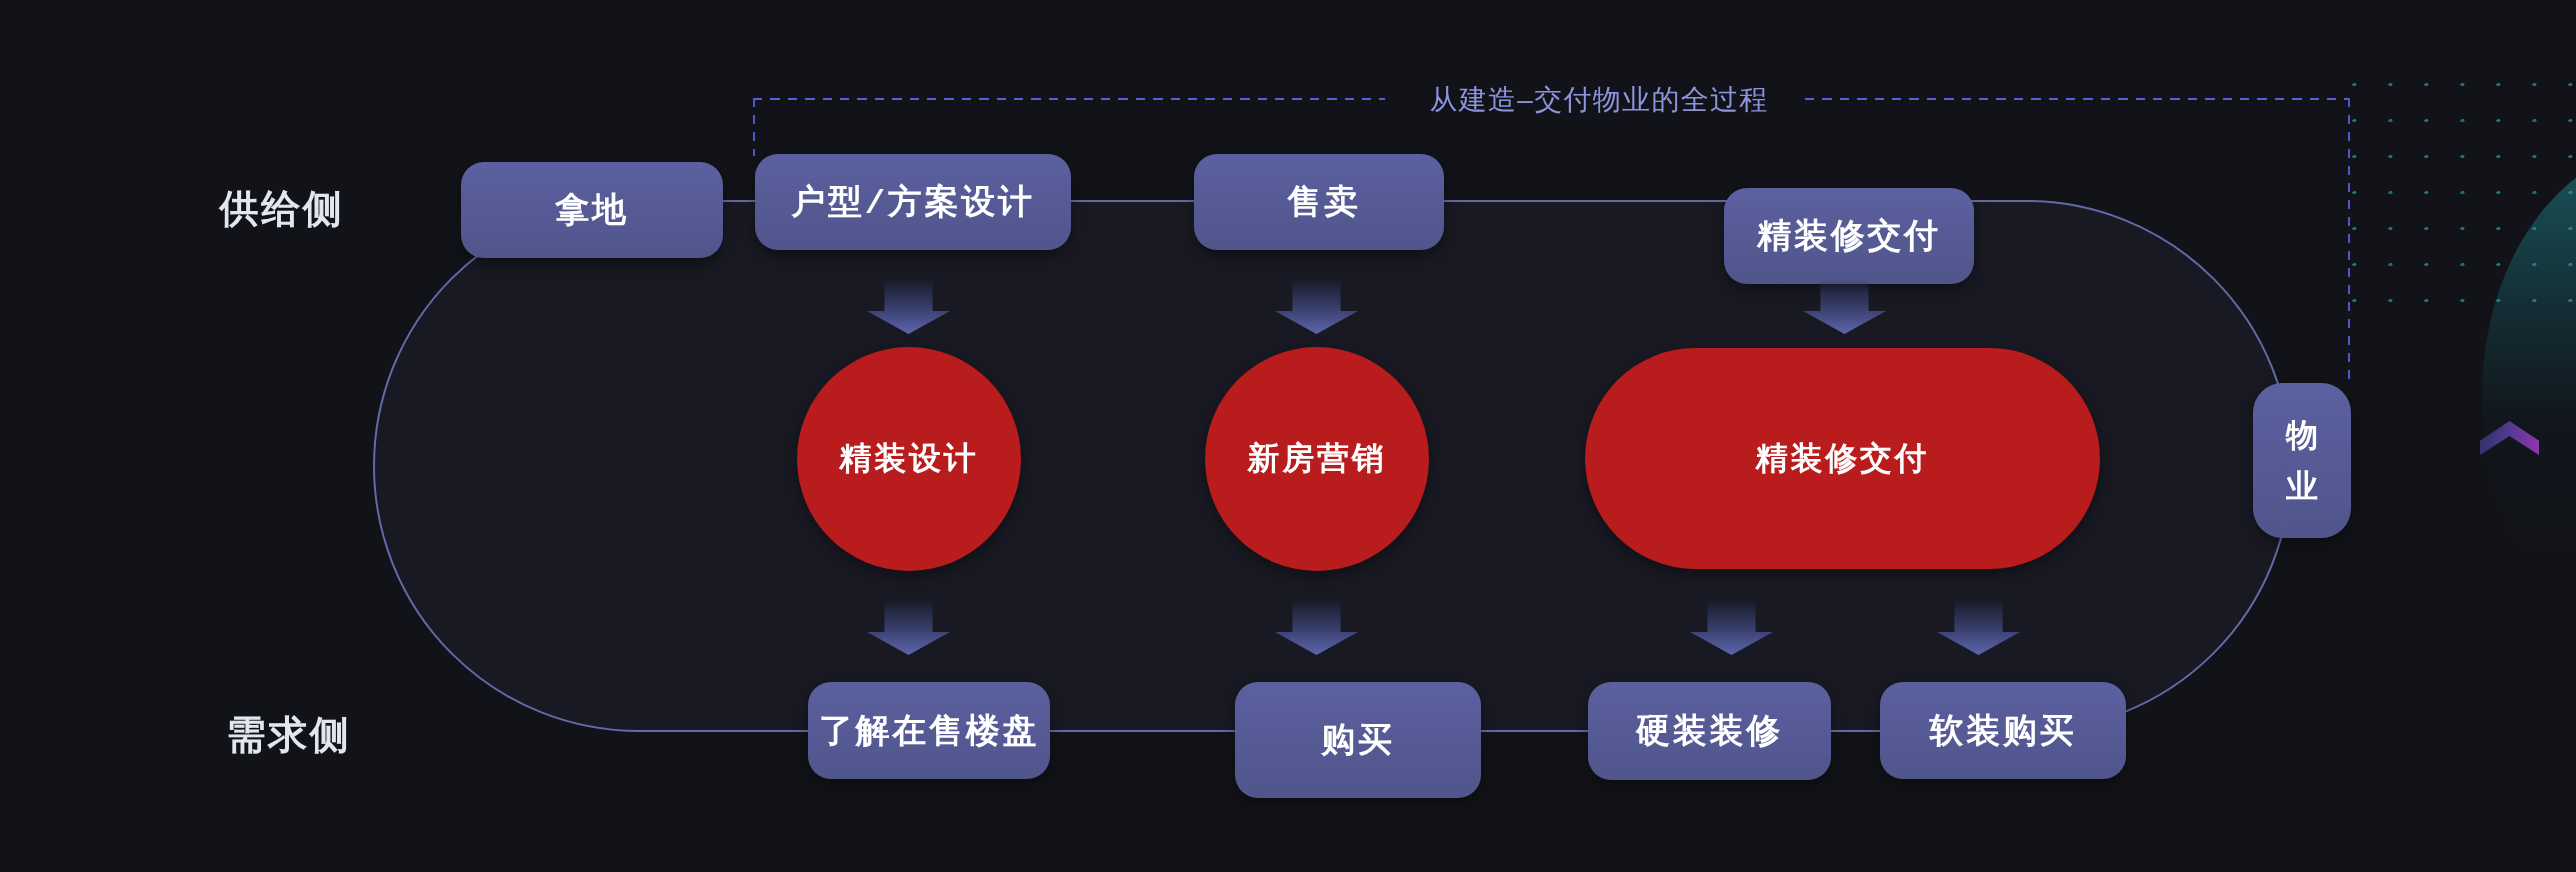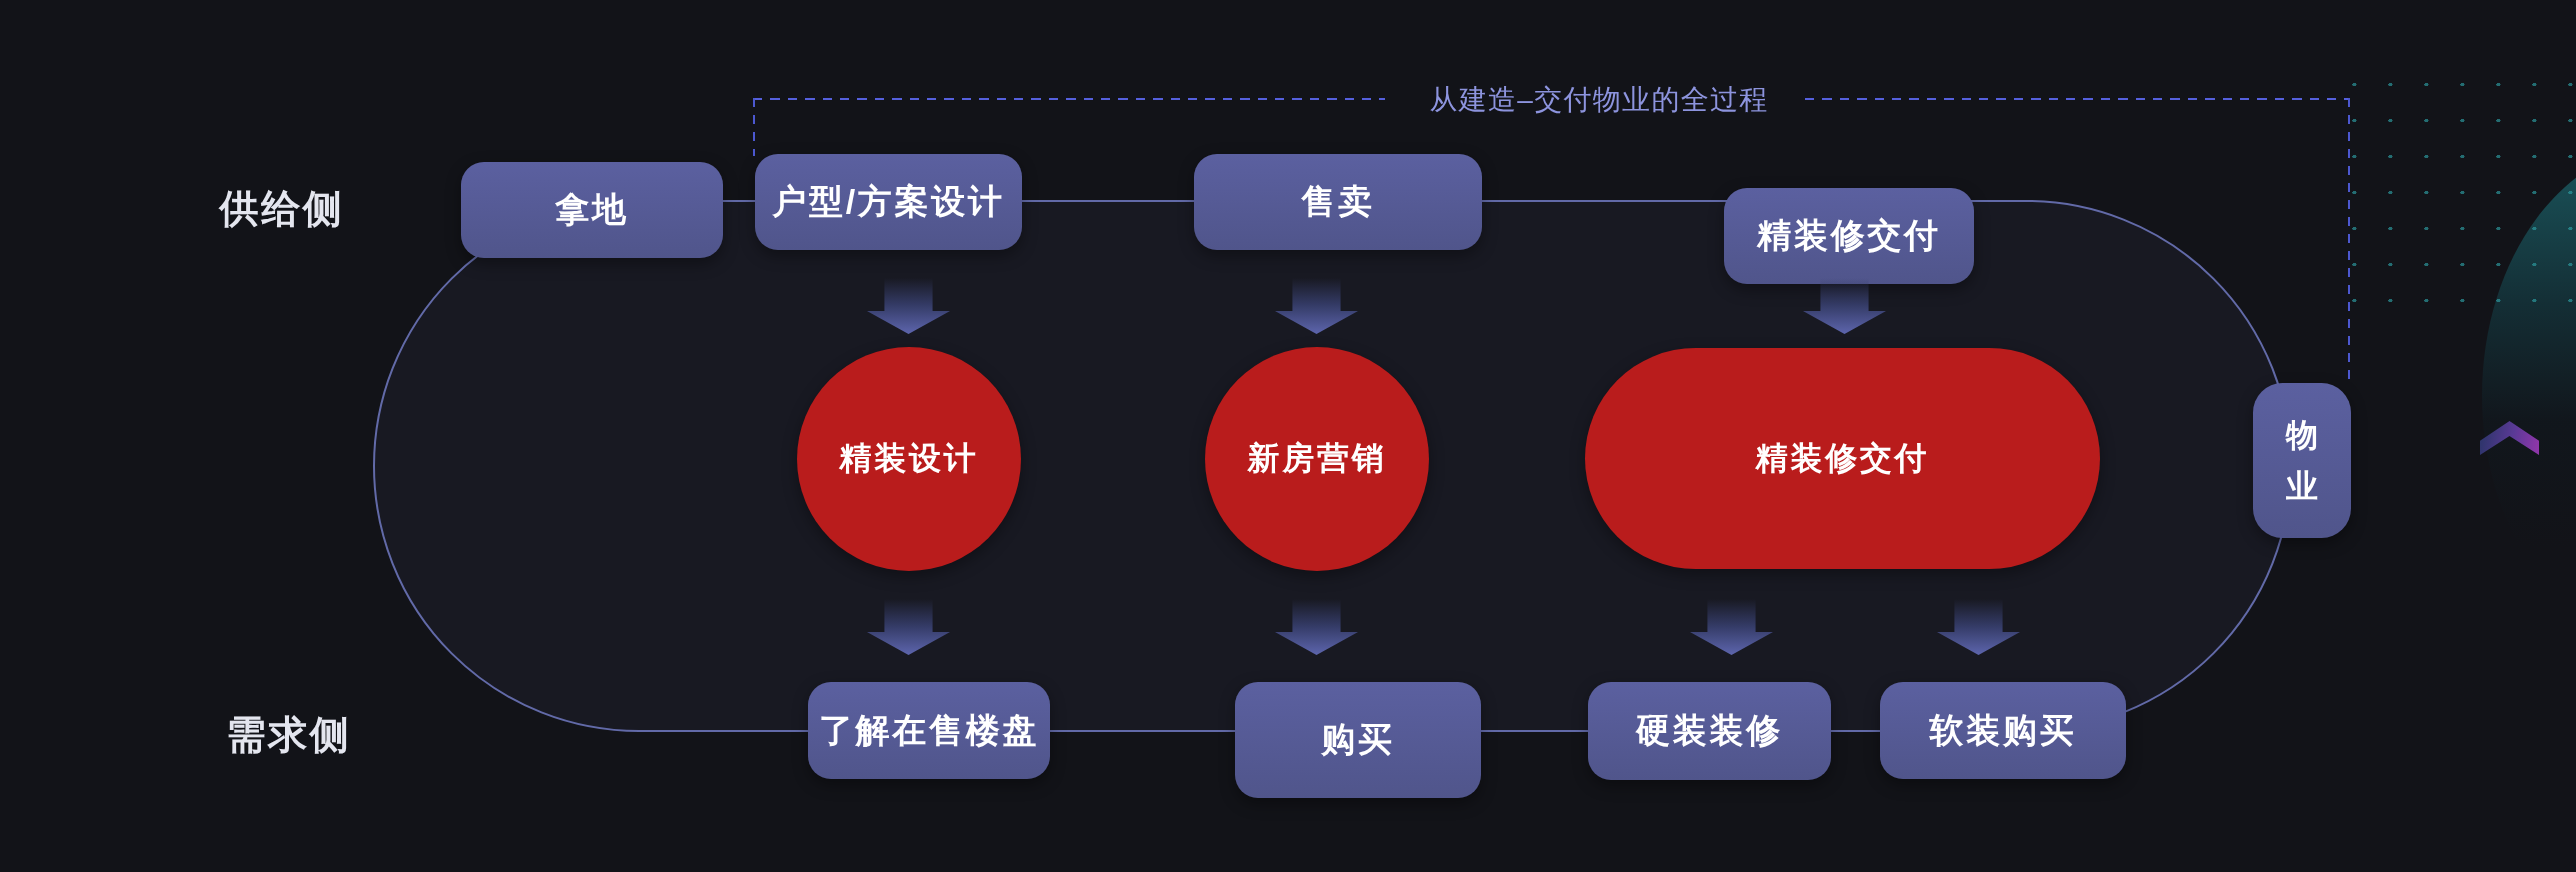--- a/index.html
+++ b/index.html
@@ -63,22 +63,22 @@
     color:#ffffff;font-weight:600;letter-spacing:2.7px;white-space:nowrap;
     box-shadow:0 5.4px 14.8px rgba(0,0,0,0.35);
   }
   .slate{
     background:linear-gradient(180deg,#5b60a0 0%,#50558b 100%);
     border-radius:23px;font-size:34px;
   }
   .blue{background:#b91c1c;font-size:32px;}
   
   .n-s1{left:461px;top:154px;width:262px;height:96px;margin-top:8px;}
-  .n-s2{left:755px;top:154px;width:267px;height:96px;}
-  .n-s3{left:1194px;top:154px;width:288px;height:96px;}
+  .n-s2{left:755px;top:154px;width:316px;height:96px;font-family:Liberation Mono, monospace;}
+  .n-s3{left:1194px;top:154px;width:240px;height:96px;padding-left:10px;}
   .n-s4{left:1724px;top:154px;width:250px;height:96px;margin-top:34px;}
   
   .n-d1{left:808px;top:682px;width:242px;height:97px;}
   .n-d2{left:1195px;top:682px;width:246px;height:116px;margin-left:40px;}
   .n-d3{left:1588px;top:682px;width:243px;height:98px;}
   .n-d4{left:1880px;top:682px;width:246px;height:97px;}
   
   .n-c1{left:797px;top:347px;width:224px;height:224px;border-radius:50%;}
   .n-c2{left:1205px;top:347px;width:224px;height:224px;border-radius:50%;}
   .n-c3{left:1585px;top:348px;width:515px;height:221px;border-radius:111px;}

